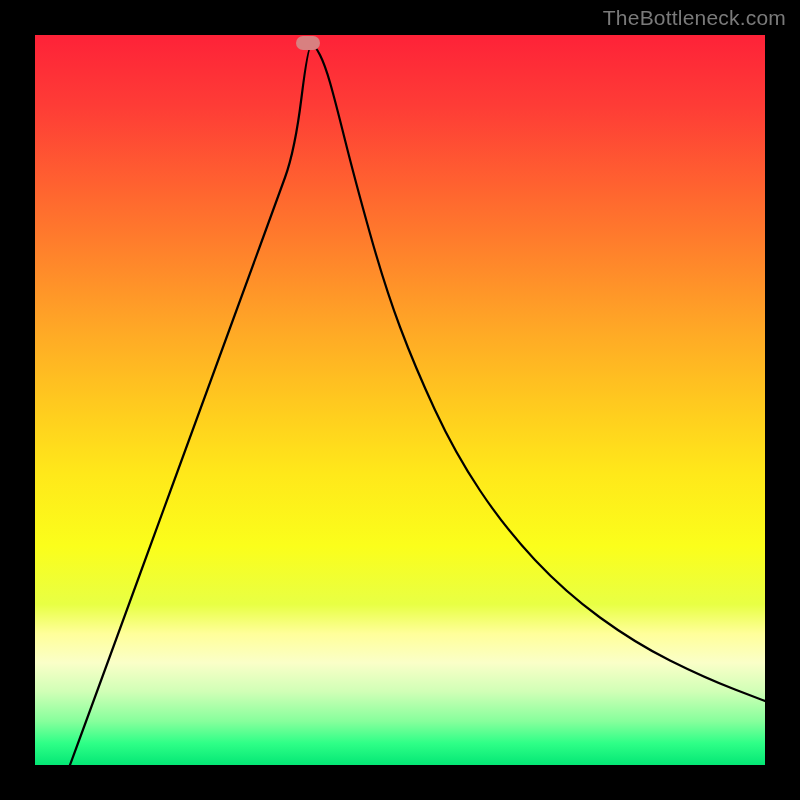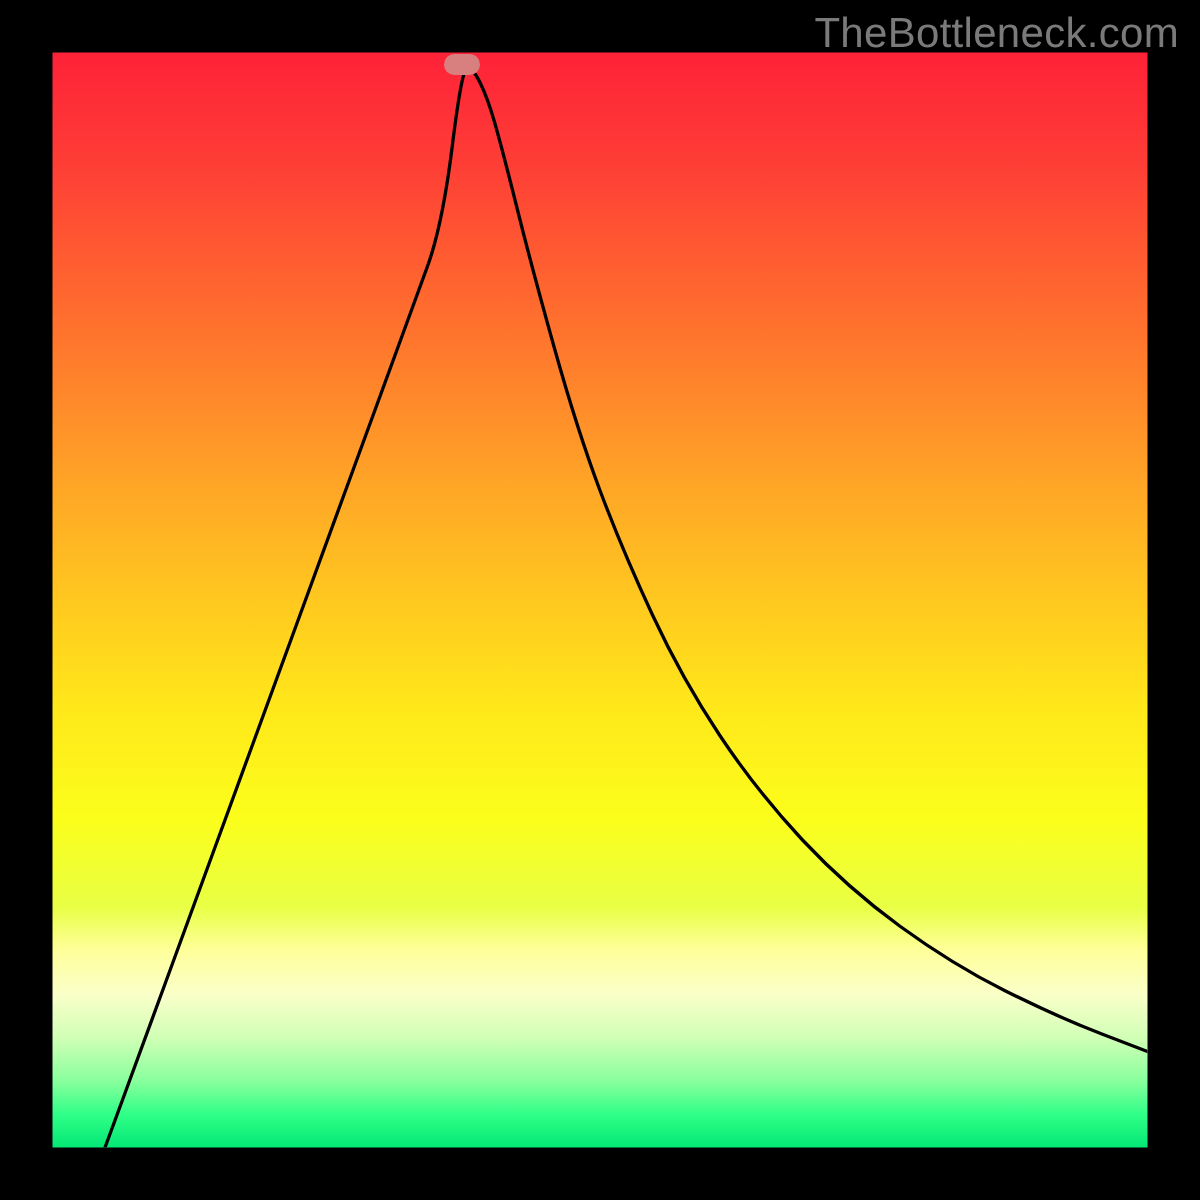--- a/index.html
+++ b/index.html
@@ -8,21 +8,21 @@
     height: 800px;
     background: #000;
     position: relative;
     overflow: hidden;
   }
   .watermark {
     position: absolute;
     top: 6px;
     right: 14px;
     font-family: Arial, Helvetica, sans-serif;
-    font-size: 28px;
+    font-size: 21px;
     color: #7a7a7a;
     font-weight: 400;
     letter-spacing: 0.2px;
     z-index: 5;
   }
   .plot-area {
     position: absolute;
     left: 35px;
     top: 35px;
     width: 730px;

